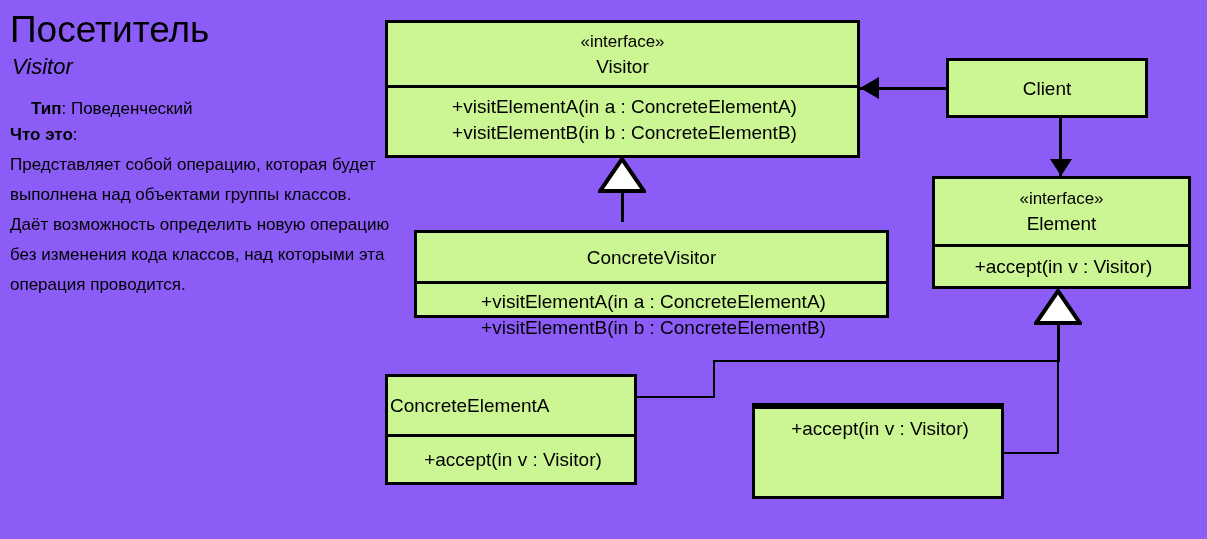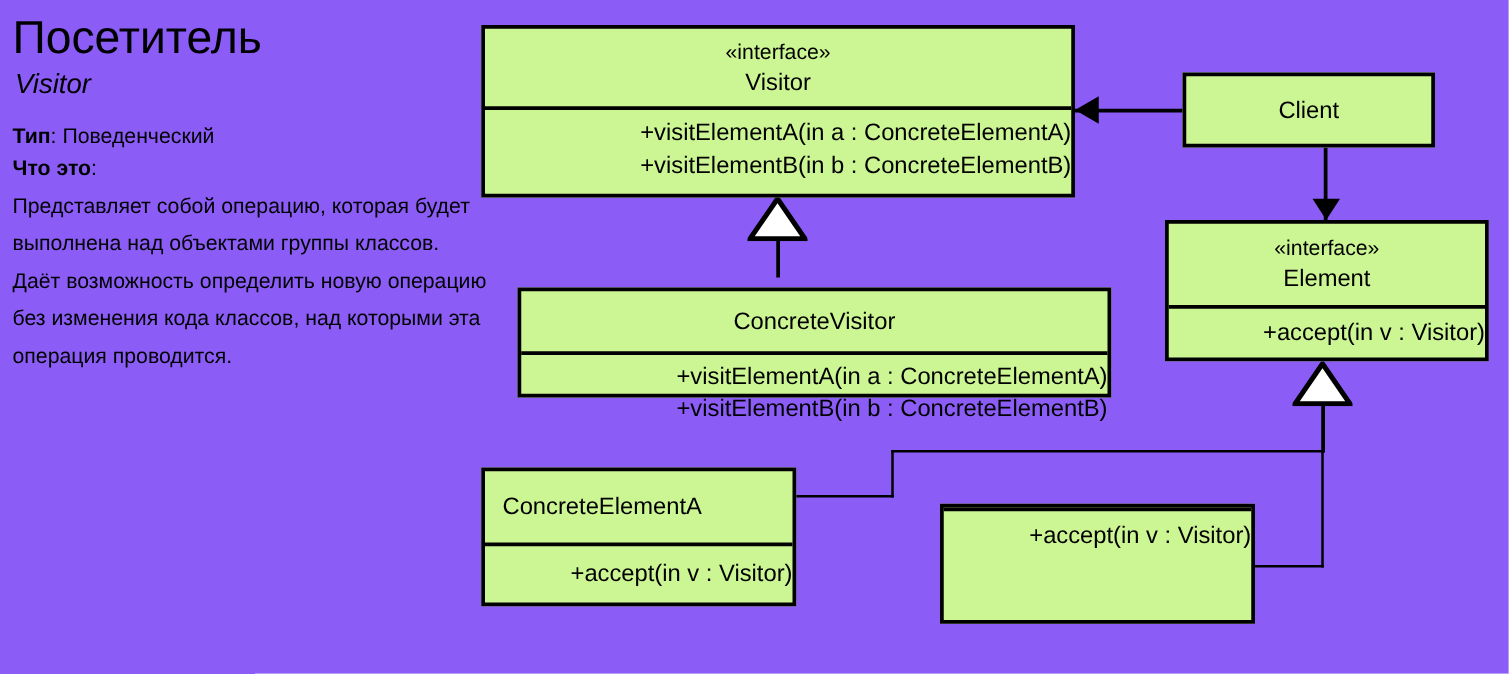--- a/index.html
+++ b/index.html
@@ -36,20 +36,21 @@
     line-height: 26px;
     font-style: italic;
     color: #000;
     margin: 2px 0 0 2px;
   }
   .meta-line {
     font-size: 17px;
     line-height: 26px;
     color: #000;
     margin-top: 16px;
+    margin-left: 21px;
   }
   .meta-line .lbl { font-weight: bold; }
   .meta-line2 {
     font-size: 17px;
     line-height: 26px;
     color: #000;
   }
   .meta-line2 .lbl { font-weight: bold; }
   .desc {
     font-size: 17px;
@@ -84,30 +85,30 @@
     white-space: nowrap;
   }
   .uml-stereotype {
     text-align: center;
     font-size: 17px;
     line-height: 24px;
     color: #000;
     white-space: nowrap;
   }
   .uml-op {
-    text-align: right;
+    text-align: center;
     font-size: 19px;
     line-height: 26px;
     color: #000;
     padding-left: 4px;
     white-space: nowrap;
   }
   .uml-name.left {
     text-align: left;
-    padding-left: 14px;
+    padding-left: 2px;
   }
 
   
   .ln-h {
     position: absolute;
     height: 3px;
     background: #000;
     z-index: 2;
   }
   .ln-v {

